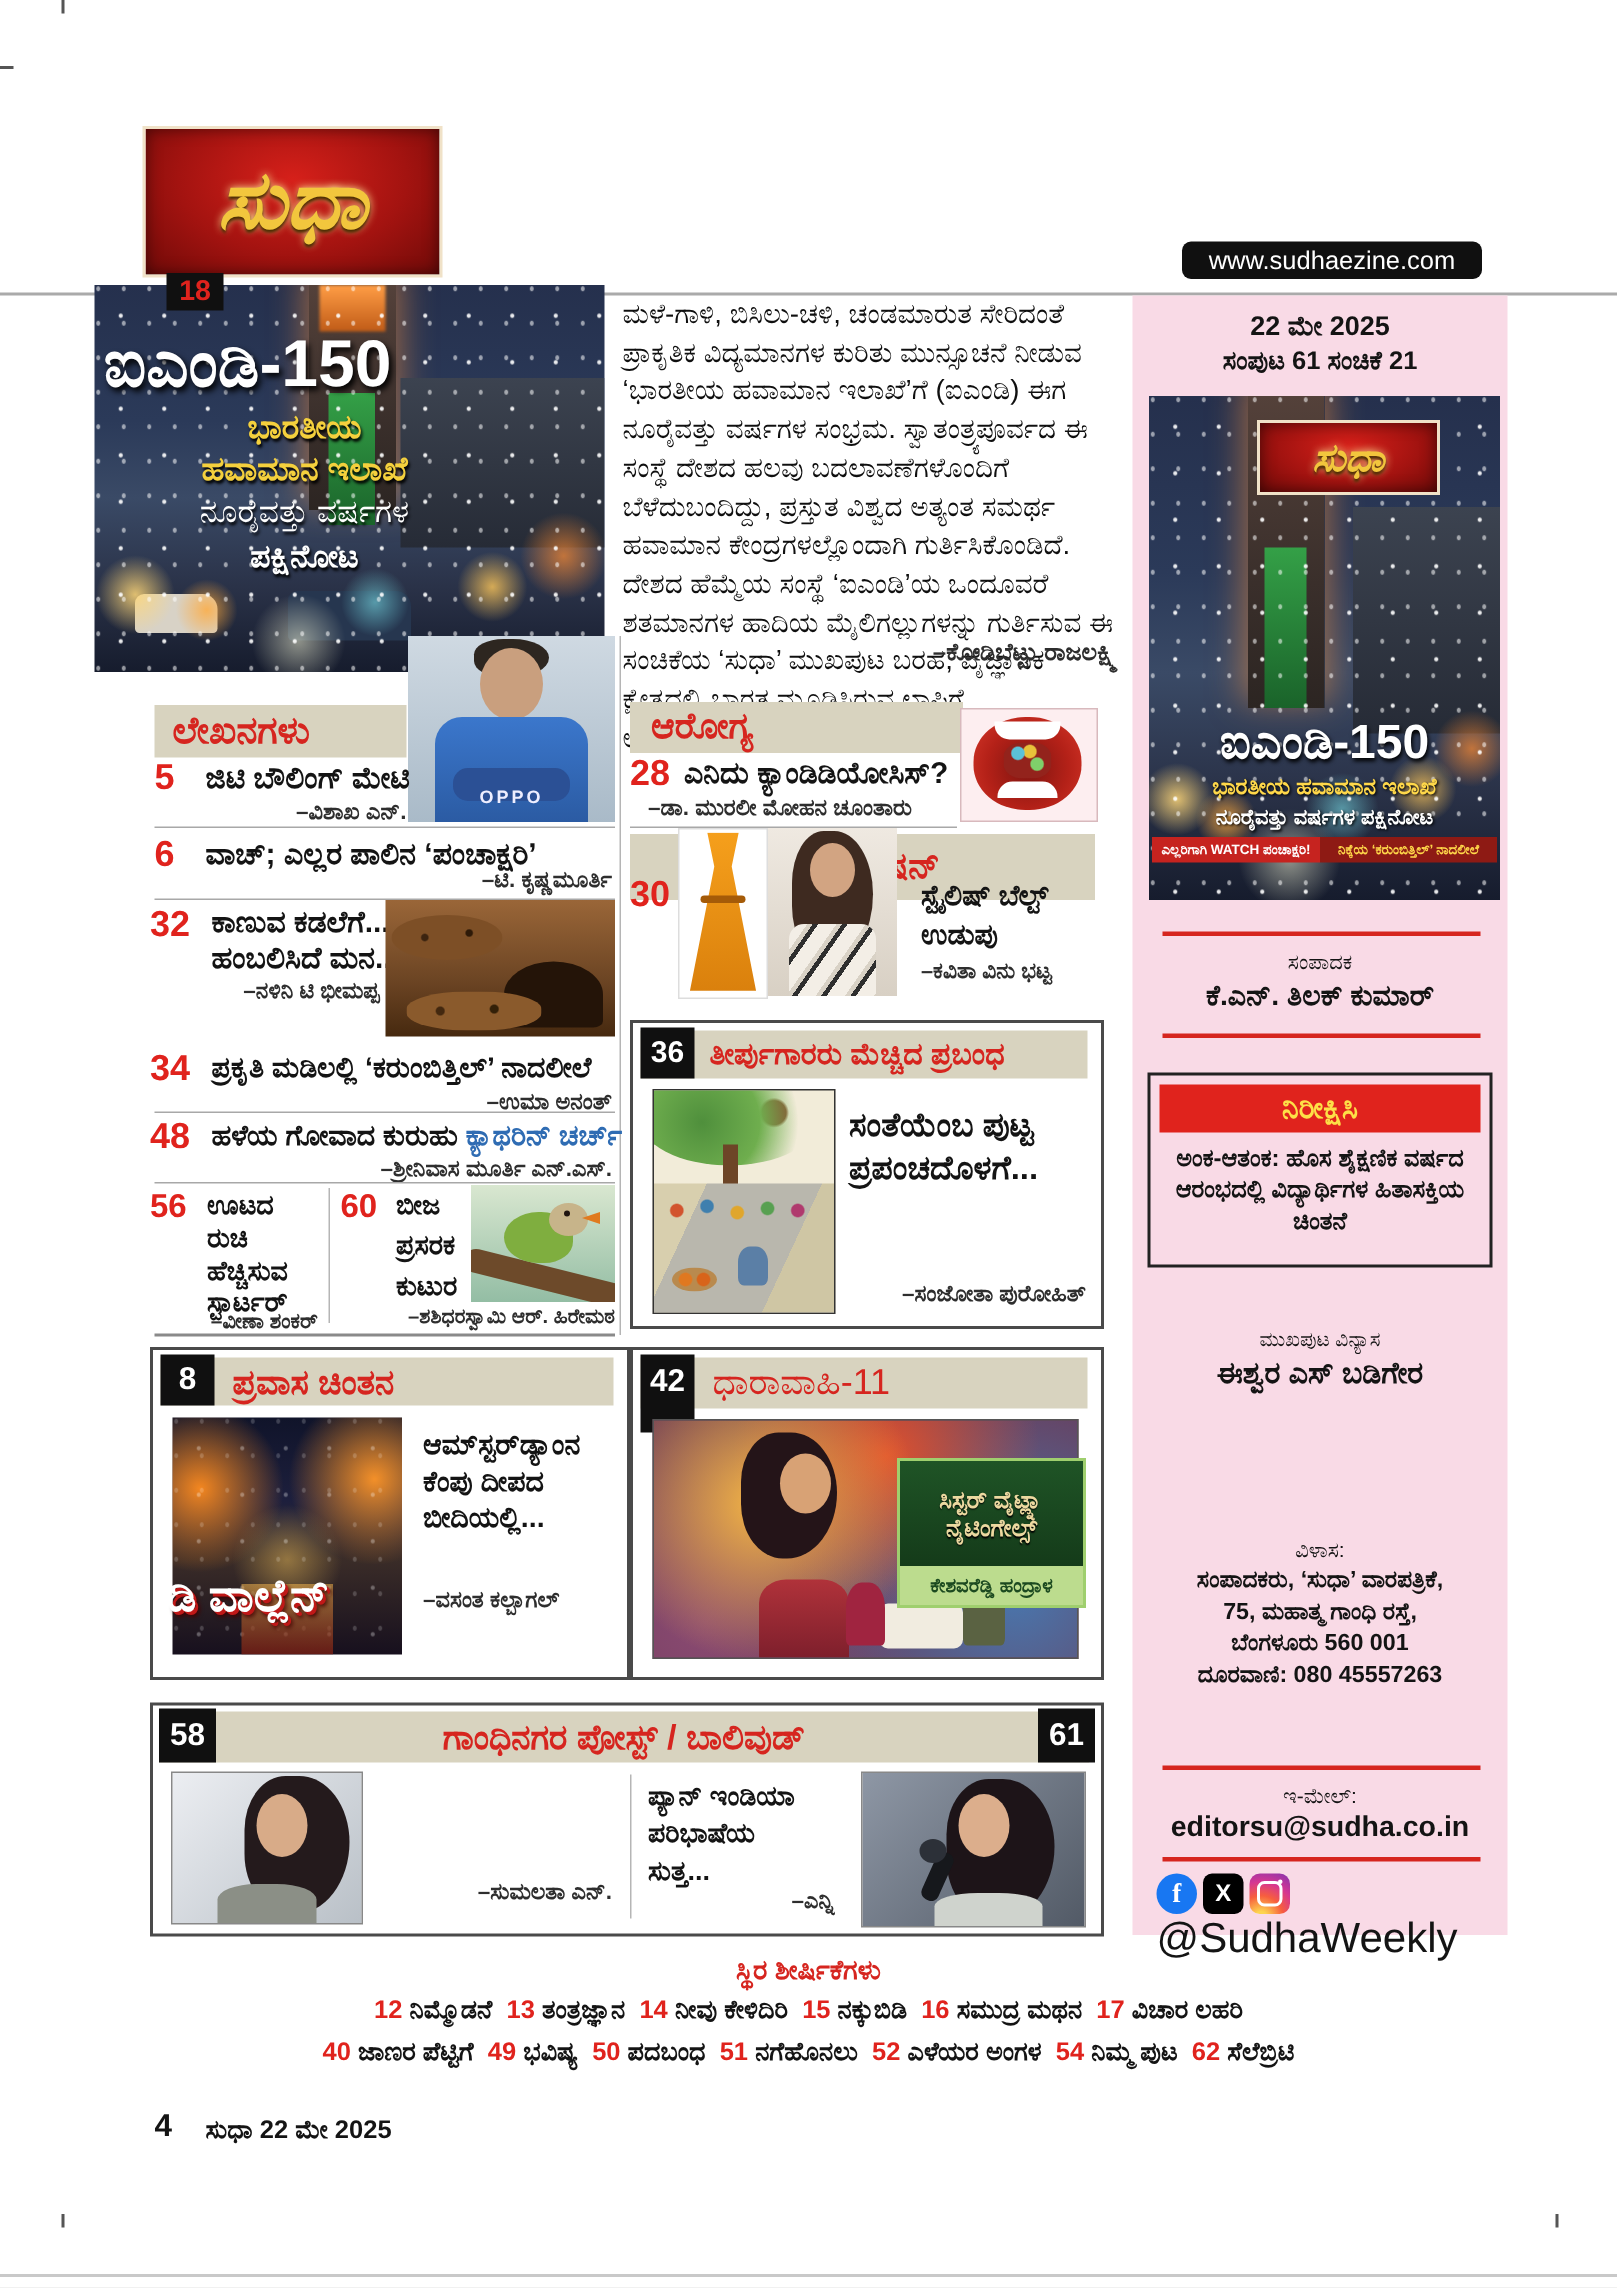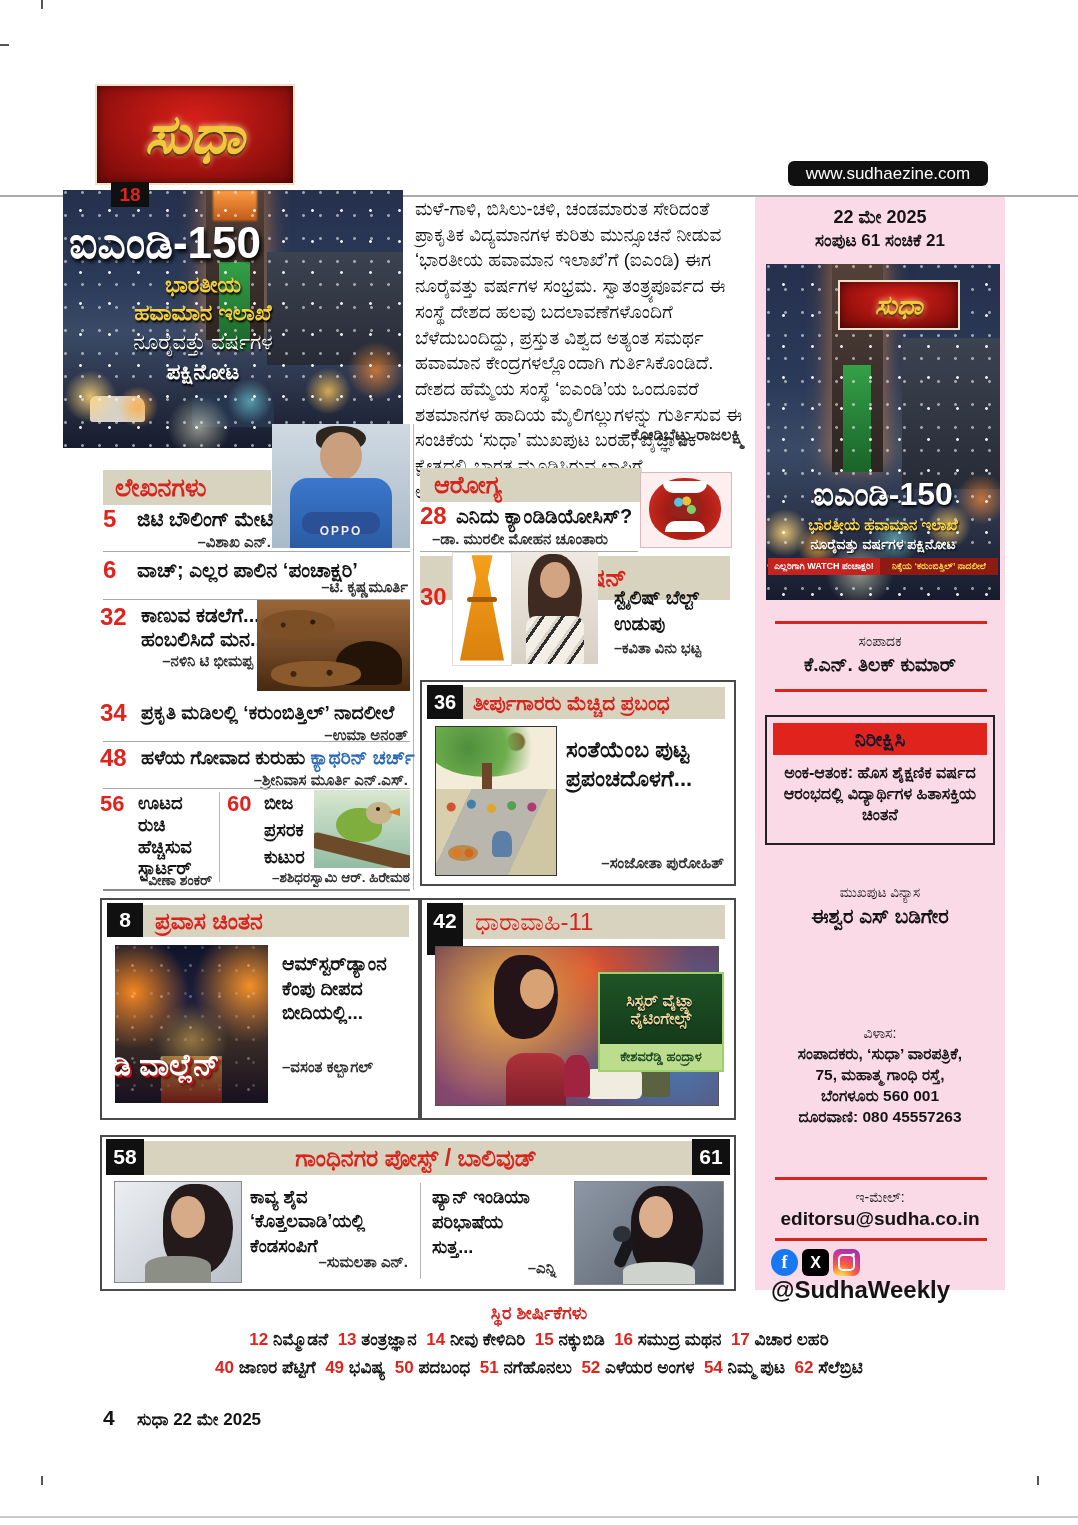--- a/index.html
+++ b/index.html
@@ -124,21 +124,21 @@
       <div class="abs" style="left:2px;top:294px;width:112px;height:17px;background:#c6231f;color:#fff;font-size:9px;font-weight:bold;display:flex;align-items:center;justify-content:center">ಎಲ್ಲರಿಗಾಗಿ WATCH ಪಂಚಾಕ್ಷರಿ!</div>
       <div class="abs" style="left:114px;top:294px;width:118px;height:17px;background:#8e1a14;color:#ffd84a;font-size:9px;font-weight:bold;display:flex;align-items:center;justify-content:center">ನಿಕ್ಕೆಯ ‘ಕರುಂಬಿತ್ತಿಲ್’ ನಾದಲೀಲೆ</div>
     </div>
 
     <div class="abs redrule" style="left:20px;top:424px;width:212px"></div>
     <div class="abs ctr" style="left:0;top:436px;width:250px;font-size:14px">ಸಂಪಾದಕ</div>
     <div class="abs ctr" style="left:0;top:457px;width:250px;font-size:19px;font-weight:bold">ಕೆ.ಎನ್. ತಿಲಕ್ ಕುಮಾರ್</div>
     <div class="abs redrule" style="left:20px;top:492px;width:212px"></div>
 
     <div class="abs" style="left:10px;top:518px;width:226px;height:126px;border:2px solid #222;background:#f9dae6">
-      <div style="margin:6px;height:32px;background:#e0231d;color:#0f172a;font-weight:bold;font-size:20px;display:flex;align-items:center;justify-content:center">ನಿರೀಕ್ಷಿಸಿ</div>
+      <div style="margin:6px;height:32px;background:#e0231d;color:#fde047;font-weight:bold;font-size:20px;display:flex;align-items:center;justify-content:center">ನಿರೀಕ್ಷಿಸಿ</div>
       <div class="ctr" style="padding:2px 8px;font-size:16px;font-weight:bold;line-height:1.3">ಅಂಕ-ಆತಂಕ: ಹೊಸ ಶೈಕ್ಷಣಿಕ ವರ್ಷದ ಆರಂಭದಲ್ಲಿ ವಿದ್ಯಾರ್ಥಿಗಳ ಹಿತಾಸಕ್ತಿಯ ಚಿಂತನೆ</div>
     </div>
 
     <div class="abs ctr" style="left:0;top:688px;width:250px;font-size:13.5px">ಮುಖಪುಟ ವಿನ್ಯಾಸ</div>
     <div class="abs ctr" style="left:0;top:708px;width:250px;font-size:20px;font-weight:bold">ಈಶ್ವರ ಎಸ್ ಬಡಿಗೇರ</div>
 
     <div class="abs ctr" style="left:0;top:828px;width:250px;font-size:14px">ವಿಳಾಸ:</div>
     <div class="abs ctr" style="left:0;top:848px;width:250px;font-size:15.5px;font-weight:bold">ಸಂಪಾದಕರು, ‘ಸುಧಾ’ ವಾರಪತ್ರಿಕೆ,</div>
     <div class="abs ctr" style="left:0;top:869px;width:250px;font-size:15.5px;font-weight:bold">75, ಮಹಾತ್ಮ ಗಾಂಧಿ ರಸ್ತೆ,</div>
     <div class="abs ctr" style="left:0;top:890px;width:250px;font-size:15.5px;font-weight:bold">ಬೆಂಗಳೂರು 560 001</div>
@@ -147,21 +147,21 @@
     <div class="abs redrule" style="left:20px;top:980px;width:212px"></div>
     <div class="abs ctr" style="left:0;top:992px;width:250px;font-size:14px">ಇ-ಮೇಲ್:</div>
     <div class="abs ctr" style="left:0;top:1011px;width:250px;font-size:19px;font-weight:bold">editorsu@sudha.co.in</div>
     <div class="abs redrule" style="left:20px;top:1041px;width:212px"></div>
 
     <div class="abs" style="left:16px;top:1052px;width:230px;height:30px">
       <span class="sicon fb">f</span><span class="sicon xx">X</span><span class="sicon ig">
           <i></i>
           <b></b>
         </span>
-      <span style="font-size:24px;font-weight:bold;vertical-align:middle">@SudhaWeekly</span>
+      <span style="font-size:28px;font-weight:normal;vertical-align:middle">@SudhaWeekly</span>
     </div>
   </div>
 
   <div class="abs nightbase" style="left:63px;top:190px;width:340px;height:258px">
     <div class="tower" style="left:42%;top:0;width:17%;height:58%"></div>
     <div class="towerglow" style="left:44%;top:0;width:13%;height:12%"></div>
     <div class="greenband" style="left:46%;top:28%;width:9%;height:34%"></div>
     <div class="bldg" style="right:0;top:24%;width:40%;height:44%"></div>
     <div class="car" style="left:38%;bottom:8%;width:24%;height:13%;background:#26364f"></div>
     <div class="car" style="left:8%;bottom:10%;width:16%;height:10%;background:#d8d2c6"></div>
@@ -342,21 +342,20 @@
       <div class="ctr redtxt" style="font-size:23px;font-weight:bold;line-height:34px">ಗಾಂಧಿನಗರ ಪೋಸ್ಟ್ / ಬಾಲಿವುಡ್</div>
     </div>
     <div class="abs pgbadge" style="left:4px;top:2px;width:38px;height:36px;font-size:21px;line-height:36px">58</div>
     <div class="abs pgbadge" style="right:4px;top:2px;width:38px;height:36px;font-size:21px;line-height:36px">61</div>
 
     <div class="abs act1" style="left:12px;top:44px;width:126px;height:100px">
       <div class="hairblob" style="left:48px;top:2px;width:70px;height:92px;background:#241a1c"></div>
       <div class="head" style="left:56px;top:14px;width:34px;height:42px;background:#d8ab88"></div>
       <div class="abs" style="left:30px;bottom:0;width:66px;height:26px;background:#8b8f86;border-radius:40% 40% 0 0"></div>
     </div>
-    <div class="abs t" style="left:148px;top:48px;width:158px;font-size:18px;line-height:1.35">ಕಾವ್ಯ ಶೈವ ‘ಕೊತ್ತಲವಾಡಿ’ಯಲ್ಲಿ ಕೆಂಡಸಂಪಿಗೆ</div>
     <div class="abs by" style="left:148px;top:116px;width:158px;text-align:right;font-size:15px">–ಸುಮಲತಾ ಎನ್.</div>
 
     <div class="abs vr" style="left:318px;top:46px;height:96px"></div>
 
     <div class="abs t" style="left:330px;top:48px;width:110px;font-size:18px;line-height:1.38">ಪ್ಯಾನ್ ಇಂಡಿಯಾ ಪರಿಭಾಷೆಯ ಸುತ್ತ...</div>
     <div class="abs by" style="left:330px;top:122px;width:124px;text-align:right;font-size:15px">–ಎನ್ನಿ</div>
 
     <div class="abs act2" style="left:472px;top:44px;width:148px;height:102px">
       <div class="hairblob" style="left:56px;top:4px;width:72px;height:94px;background:#1d1418"></div>
       <div class="head" style="left:64px;top:14px;width:34px;height:42px;background:#dcae8c"></div>

